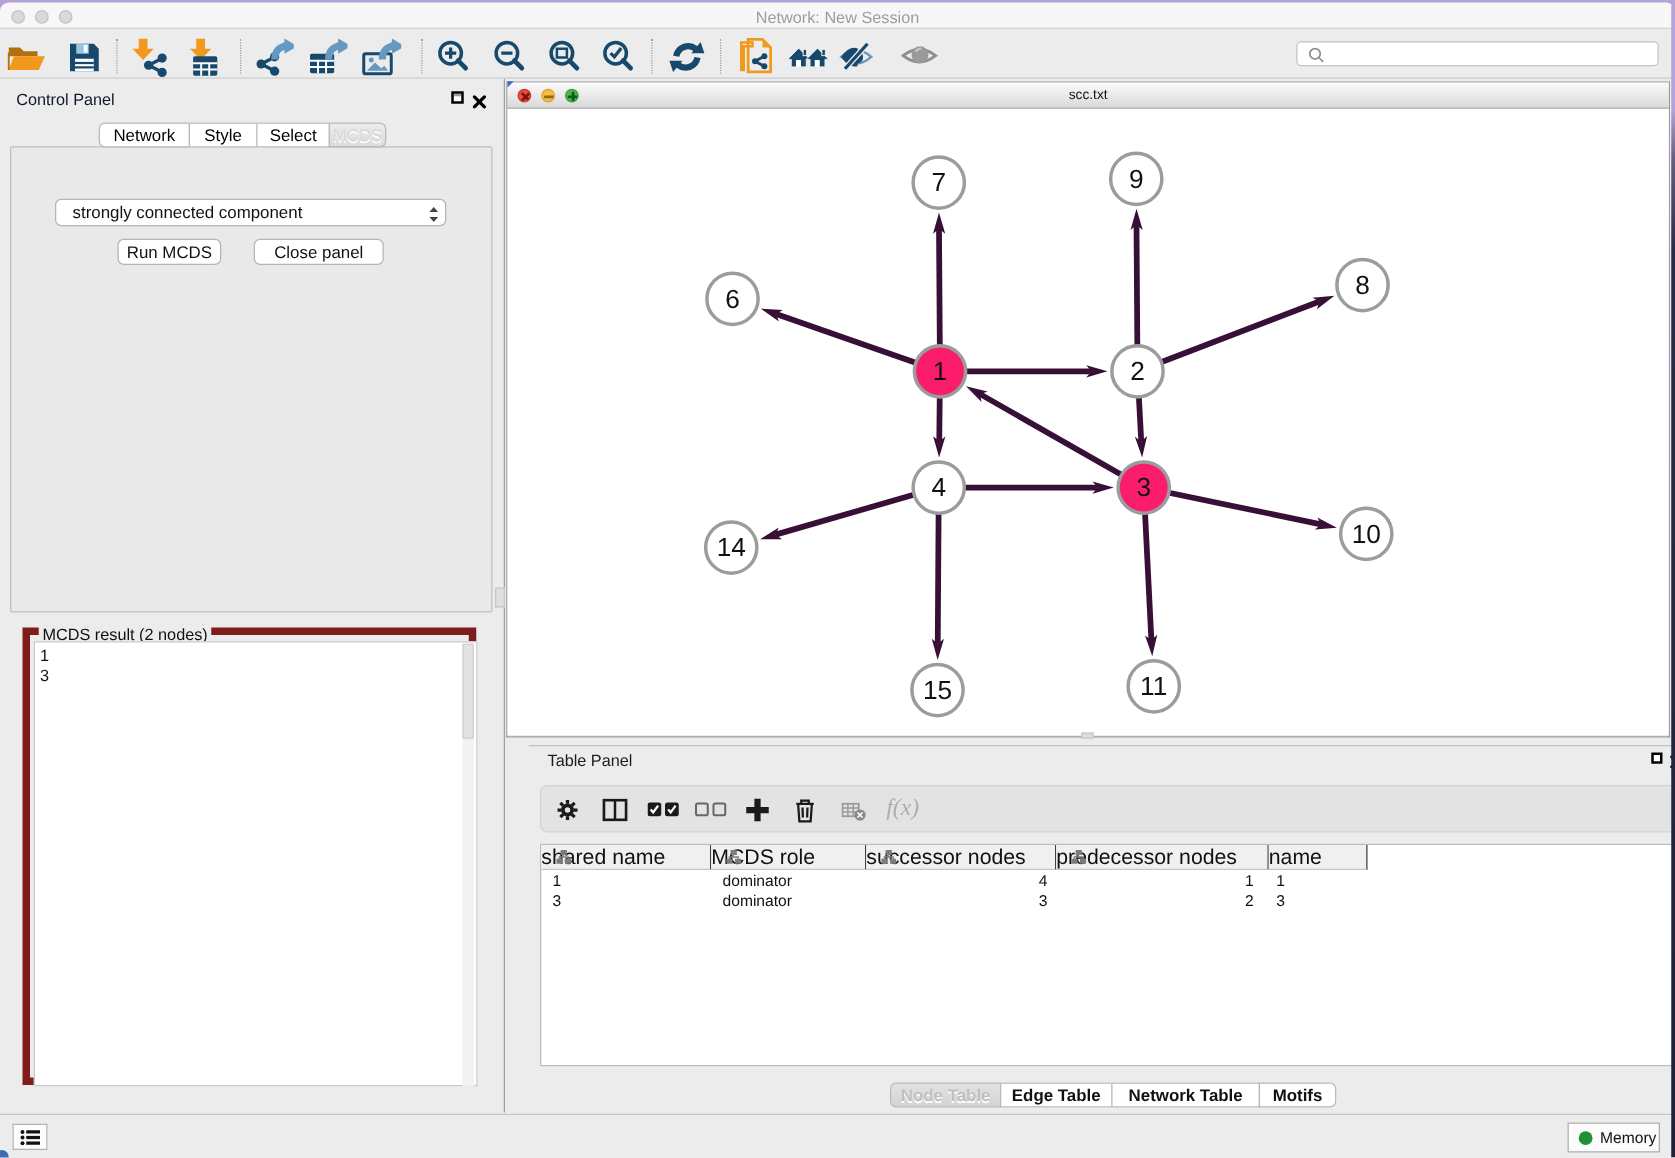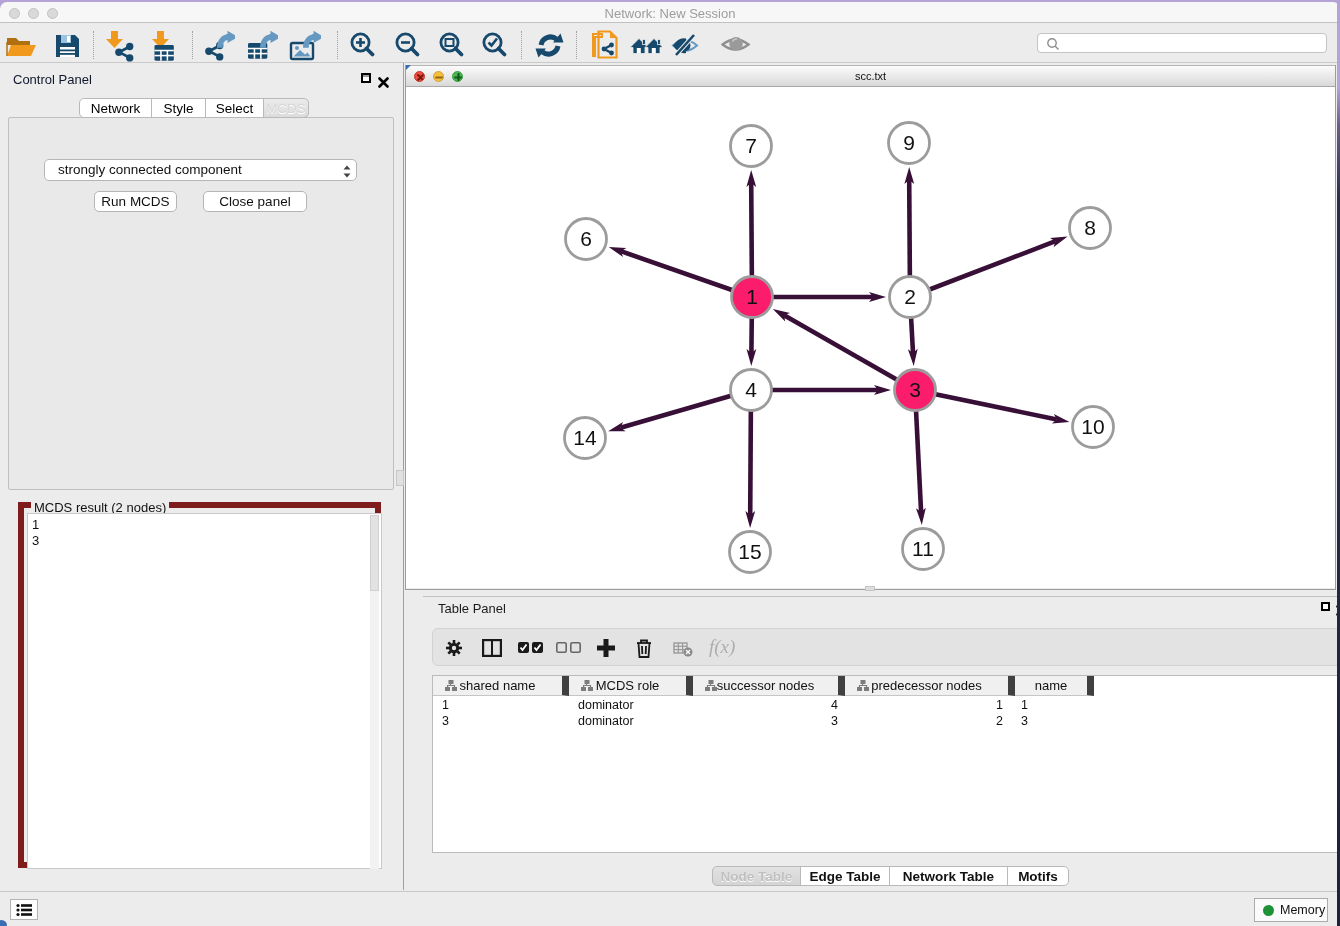--- a/index.html
+++ b/index.html
@@ -56,21 +56,21 @@
 #netcorner { position:absolute; left:0; top:0; width:0; height:0; border-top:5px solid #3a6cb3; border-right:5px solid transparent; }
 
 
 #tpanel { left:405px; top:597px; width:809px; height:293px; background:#ececec;margin-left:18px; }
 #tp-topline { position:absolute; left:0; top:-1px; width:935px; height:1px; background:#c2c2c2; }
 #tp-title { position:absolute; left:15px; top:4px; font-size:13px; color:#1c1c1c; }
 #tp-float { position:absolute; left:898px; top:5px; width:9px; height:9px; border:2px solid #000; background:#fff; }
 #tp-close { position:absolute; left:913px; top:5px; }
 #tp-toolbar { position:absolute; left:9px; top:31px; width:917px; height:38px; background:#e3e3e3; border:1px solid #d2d2d2; border-radius:6px; }
 #tp-table { position:absolute; left:9px; top:78px; width:916px; height:178px; background:#fff; border:1px solid #bbb; }
-.th { position:absolute; top:0; height:20px; background:#f0f0f0; border-right:7px solid #404040; border-bottom:1px solid #c6c6c6; font-size:13px; text-align:center; line-height:20px; color:#111; }
+.th { position:absolute; top:0; height:20px; background:#f0f0f0; border-right:1px solid #404040; border-bottom:1px solid #c6c6c6; font-size:17px; text-align:left; line-height:20px; color:#111; }
 .td { position:absolute; height:16px; font-size:12.5px; color:#111; }
 
 .btab { position:absolute; top:269px; height:20px; background:#fff; border:1px solid #b9b9b9; font-size:13.5px; font-weight:bold; text-align:center; line-height:19px; color:#111; }
 #bt-node { left:289px; width:89px; border-radius:5px 0 0 5px; background:linear-gradient(#e2e2e2,#d4d4d4); color:#c0c0c0; text-shadow:0 1px 0 #fff; }
 #bt-edge { left:377px; width:90px; }
 #bt-nett { left:466px; width:119px; }
 #bt-motif { left:584px; width:62px; border-radius:0 5px 5px 0; }
 
 
 #statusbar { left:0; top:891px; width:1340px; height:21px; background:#ececec; border-top:1px solid #c6c6c6; }

